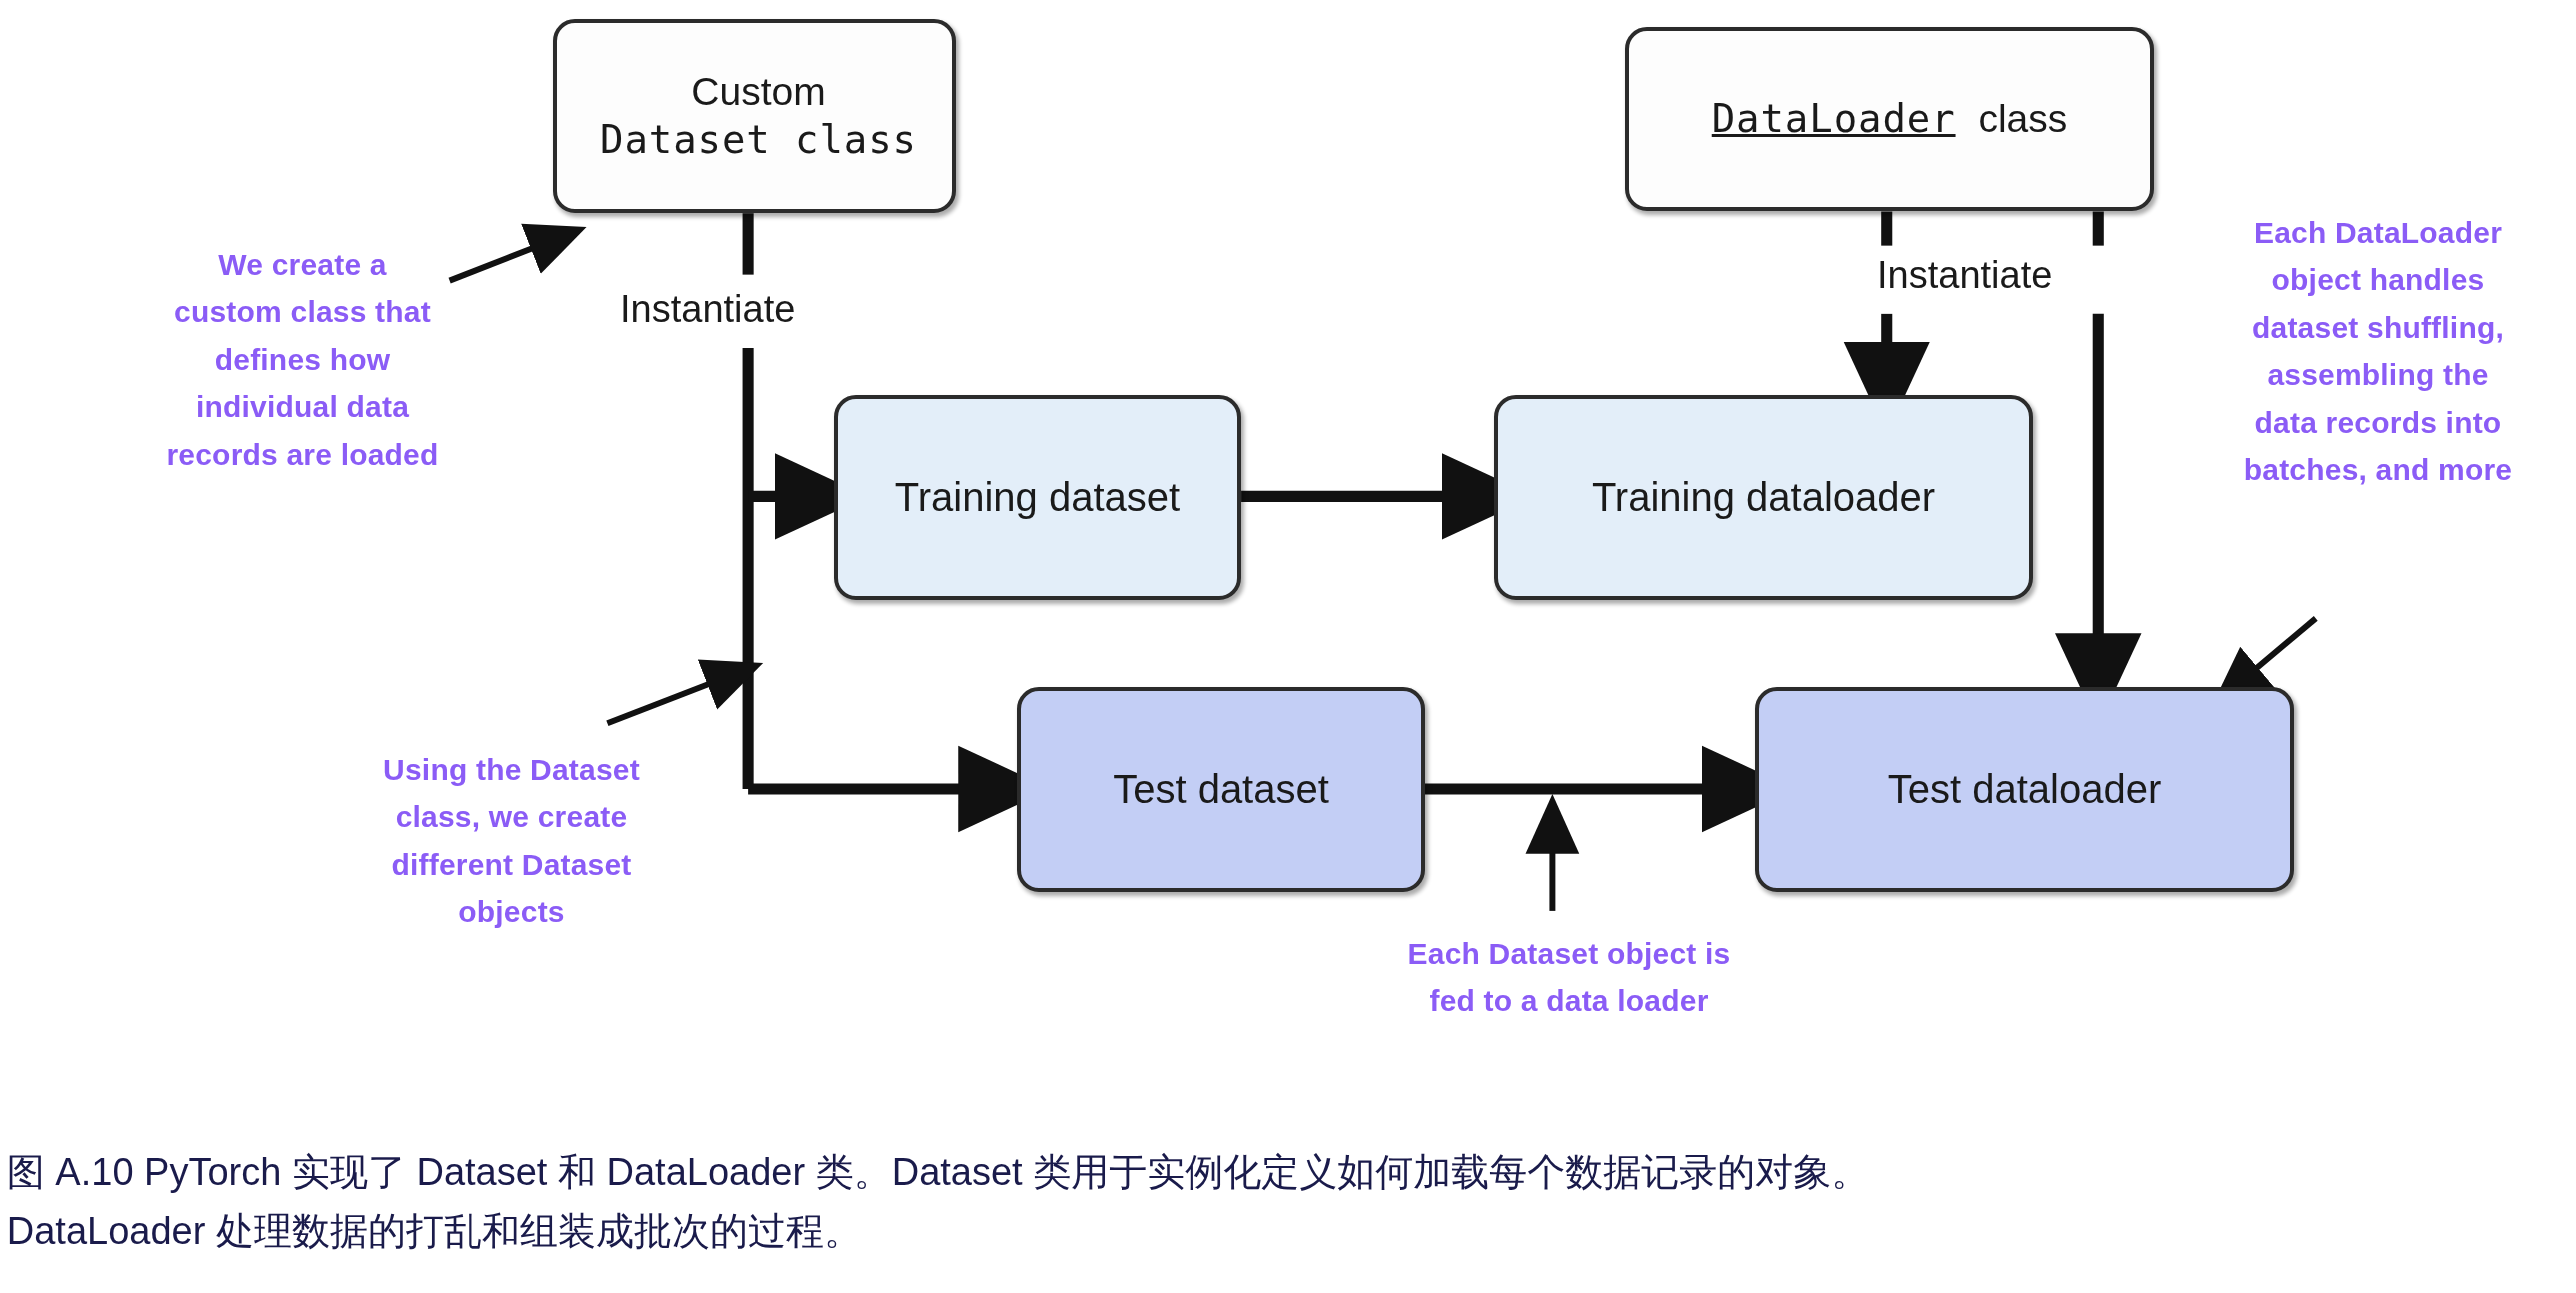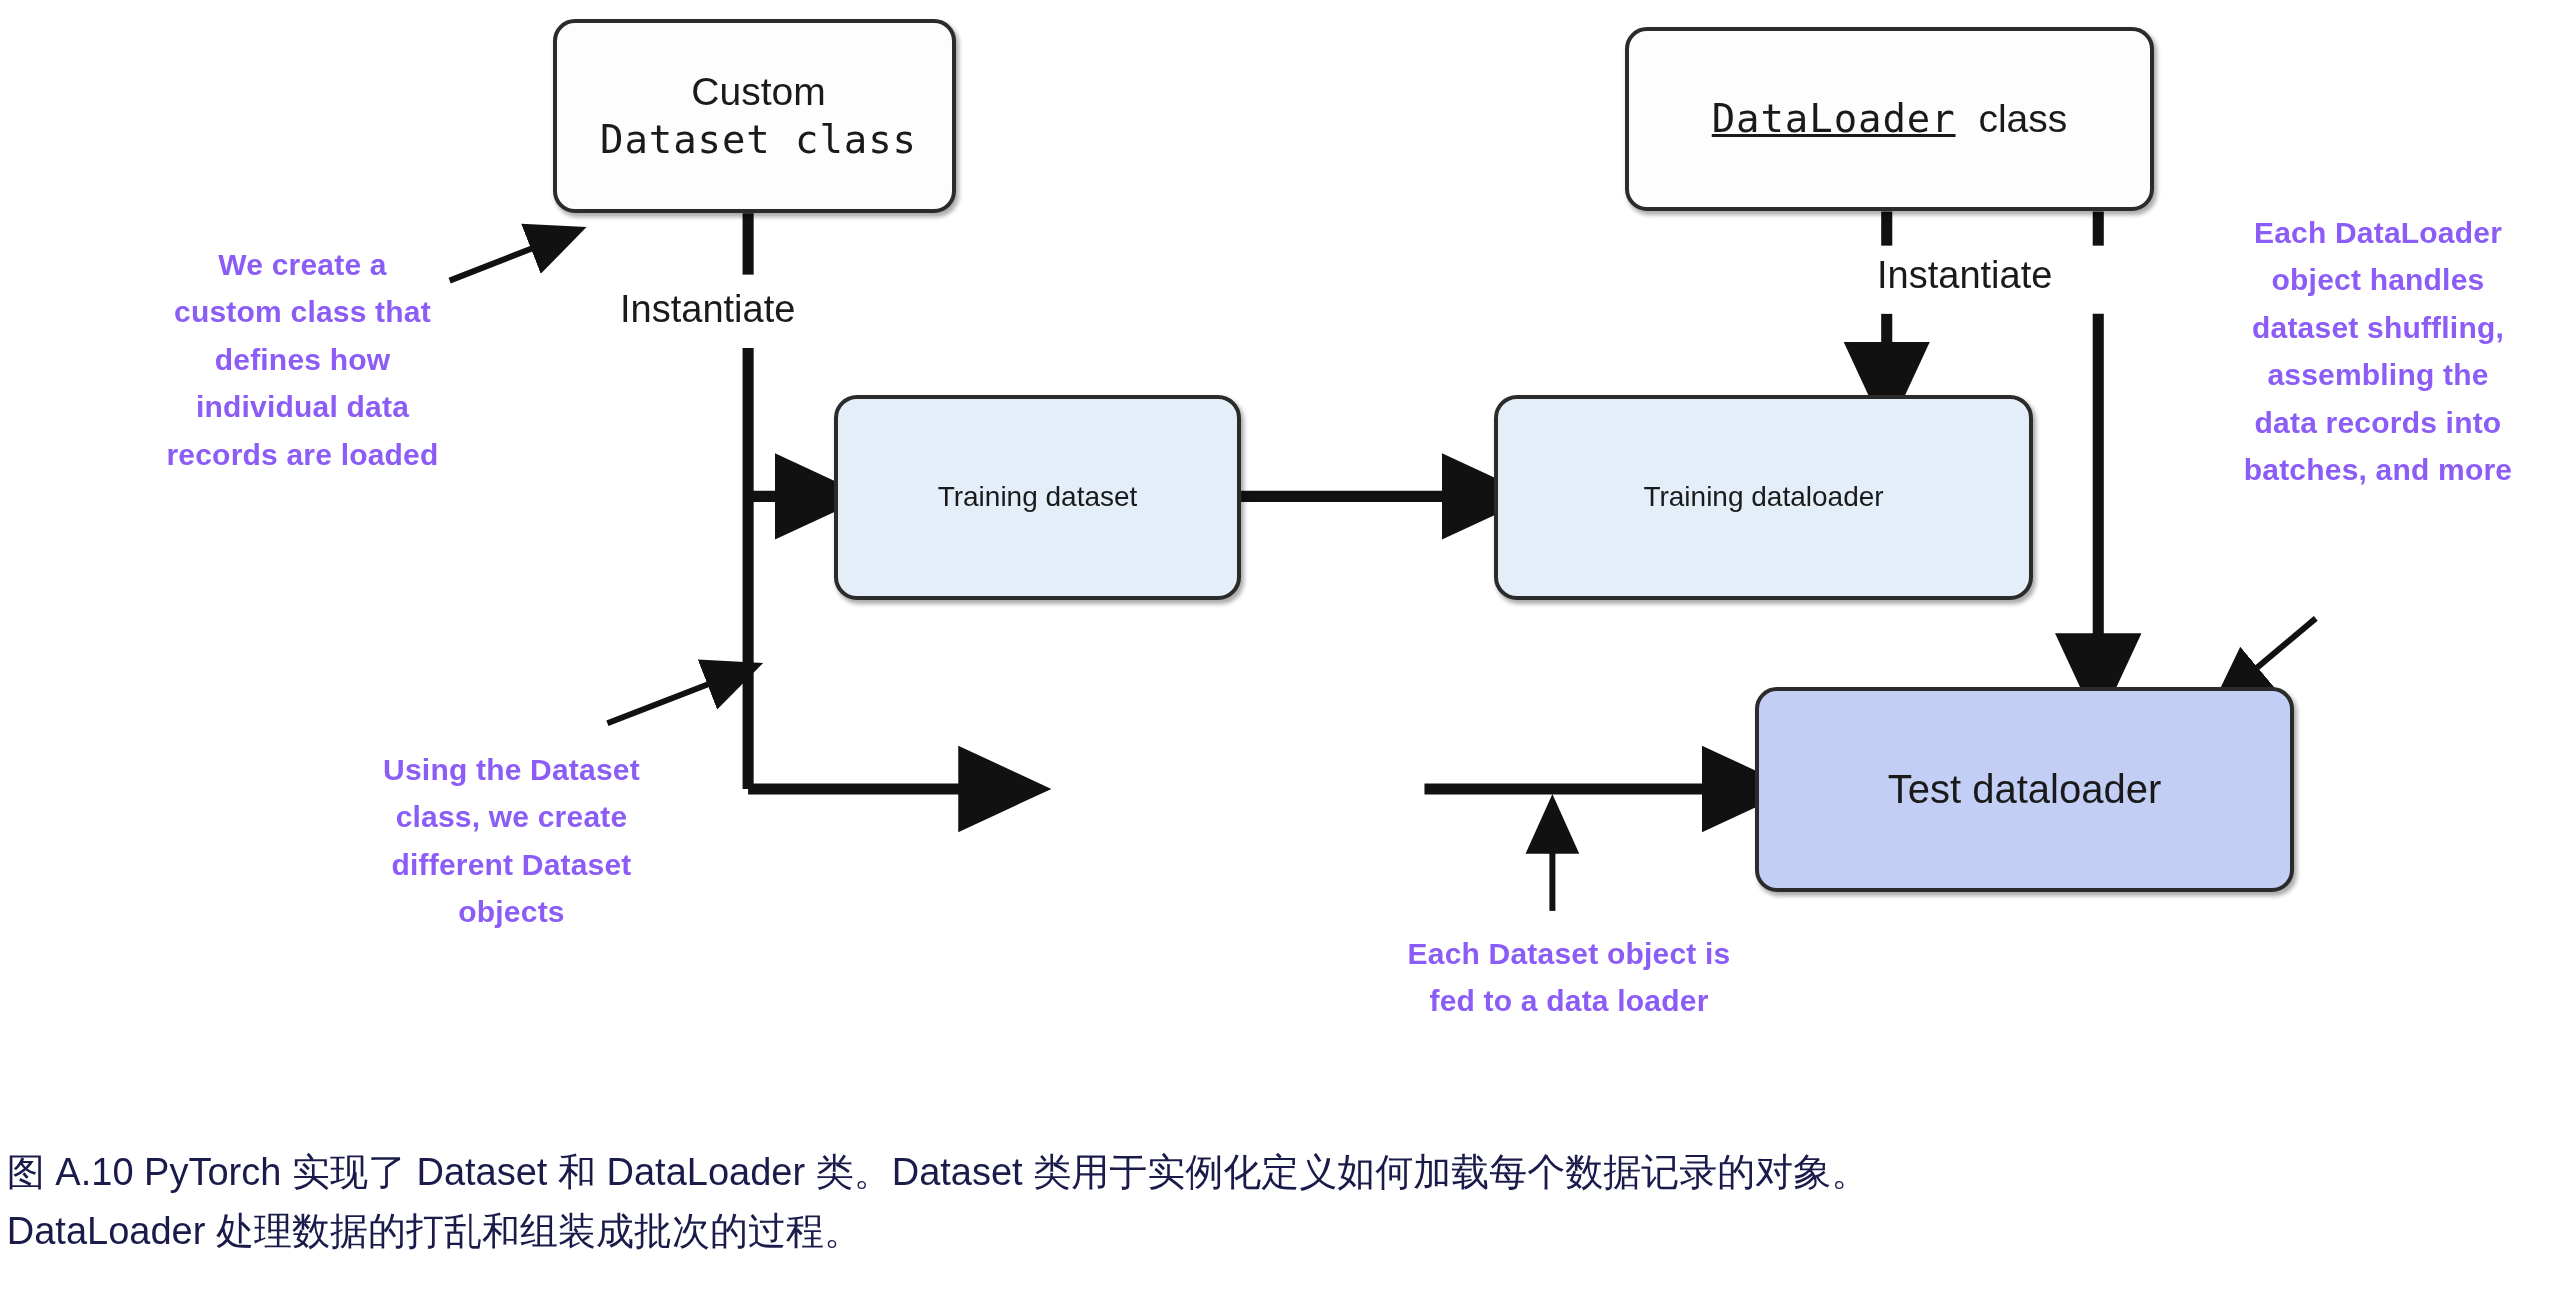--- a/index.html
+++ b/index.html
@@ -9,21 +9,21 @@
   #stage{position:absolute;left:0;top:0;width:2576px;height:1293px;}
 
   svg#wires{position:absolute;left:0;top:0;width:2576px;height:1293px;pointer-events:none;}
 
   .node{position:absolute;box-sizing:border-box;display:flex;align-items:center;
         justify-content:center;text-align:center;border:4.3px solid #2b2b2b;
         border-radius:22px;box-shadow:2.6px 3.4px 4.3px rgba(0,0,0,.33);}
   .node span{display:block;line-height:1.22;}
 
   .n-class{background:#fdfdfd;color:#1a1a1a;font-size:39px;}
-  .n-light{background:#e3eef9;color:#1a1a1a;font-size:28px;border-radius:23px;}
+  .n-light{background:#e3eef9;color:#1a1a1a;font-size:40px;}
   .n-dark {background:#c3cef5;color:#1a1a1a;font-size:40px;}
 
   .mono{font-family:"DejaVu Sans Mono","Liberation Mono",monospace;letter-spacing:0.9px;text-align:center;}
 
   .edge-label{position:absolute;font-size:38px;color:#1a1a1a;white-space:nowrap;}
 
   .annot{position:absolute;font-weight:bold;color:#8b5cf6;font-size:30px;
          line-height:1.58;text-align:center;letter-spacing:0.2px;}
 
   .caption{position:absolute;left:6.8px;top:1143px;width:2550px;color:#1a1b4b;
@@ -92,20 +92,23 @@
   </div>
 
   <div class="node n-light" style="left:834px;top:395px;width:407px;height:205px;">
     <span>Training dataset</span>
   </div>
 
   <div class="node n-light" style="left:1494px;top:395px;width:539px;height:205px;">
     <span>Training dataloader</span>
   </div>
 
+  <div class="node n-dark" style="left:1017px;top:687px;width:408px;height:205px;">
+    <span>Test dataset</span>
+  </div>
 
   <div class="node n-dark" style="left:1755px;top:687px;width:539px;height:205px;">
     <span>Test dataloader</span>
   </div>
 
   <div class="edge-label" style="left:620px;top:288px;">Instantiate</div>
 
   <div class="edge-label" style="left:1877px;top:254px;">Instantiate</div>
 
   <div class="annot" style="left:119px;top:241px;width:367px;white-space:pre-line;">We create a

